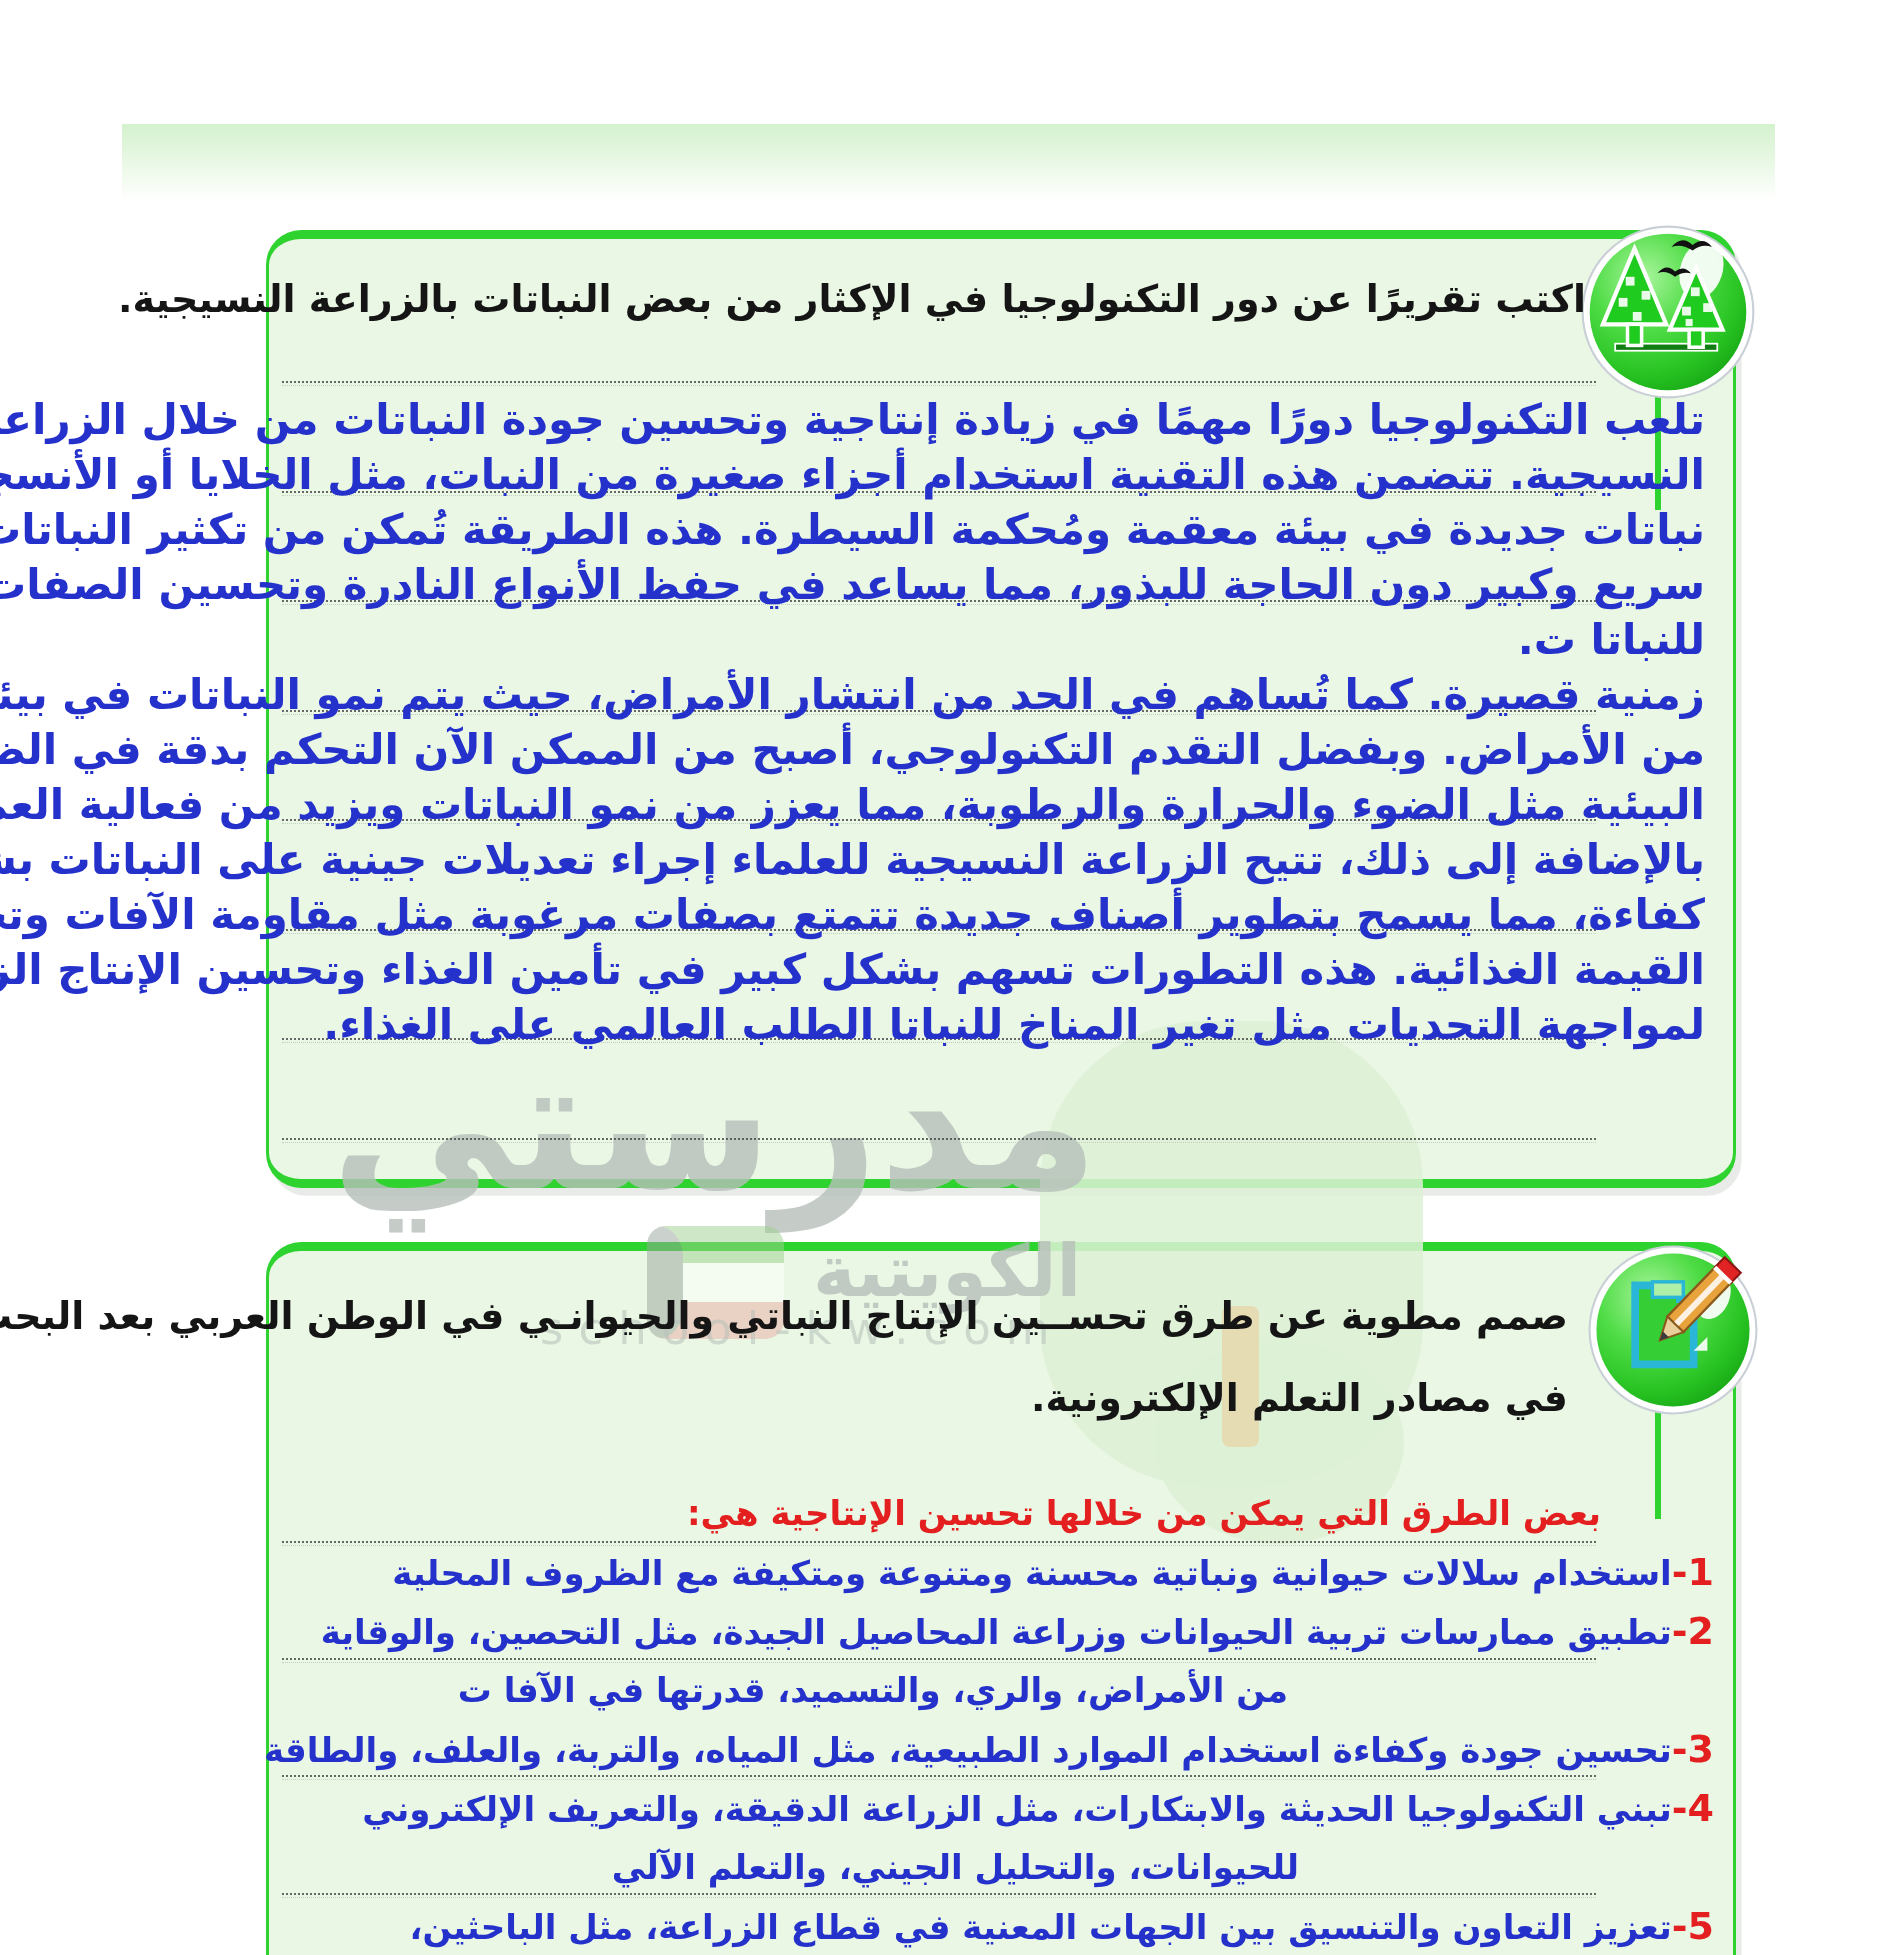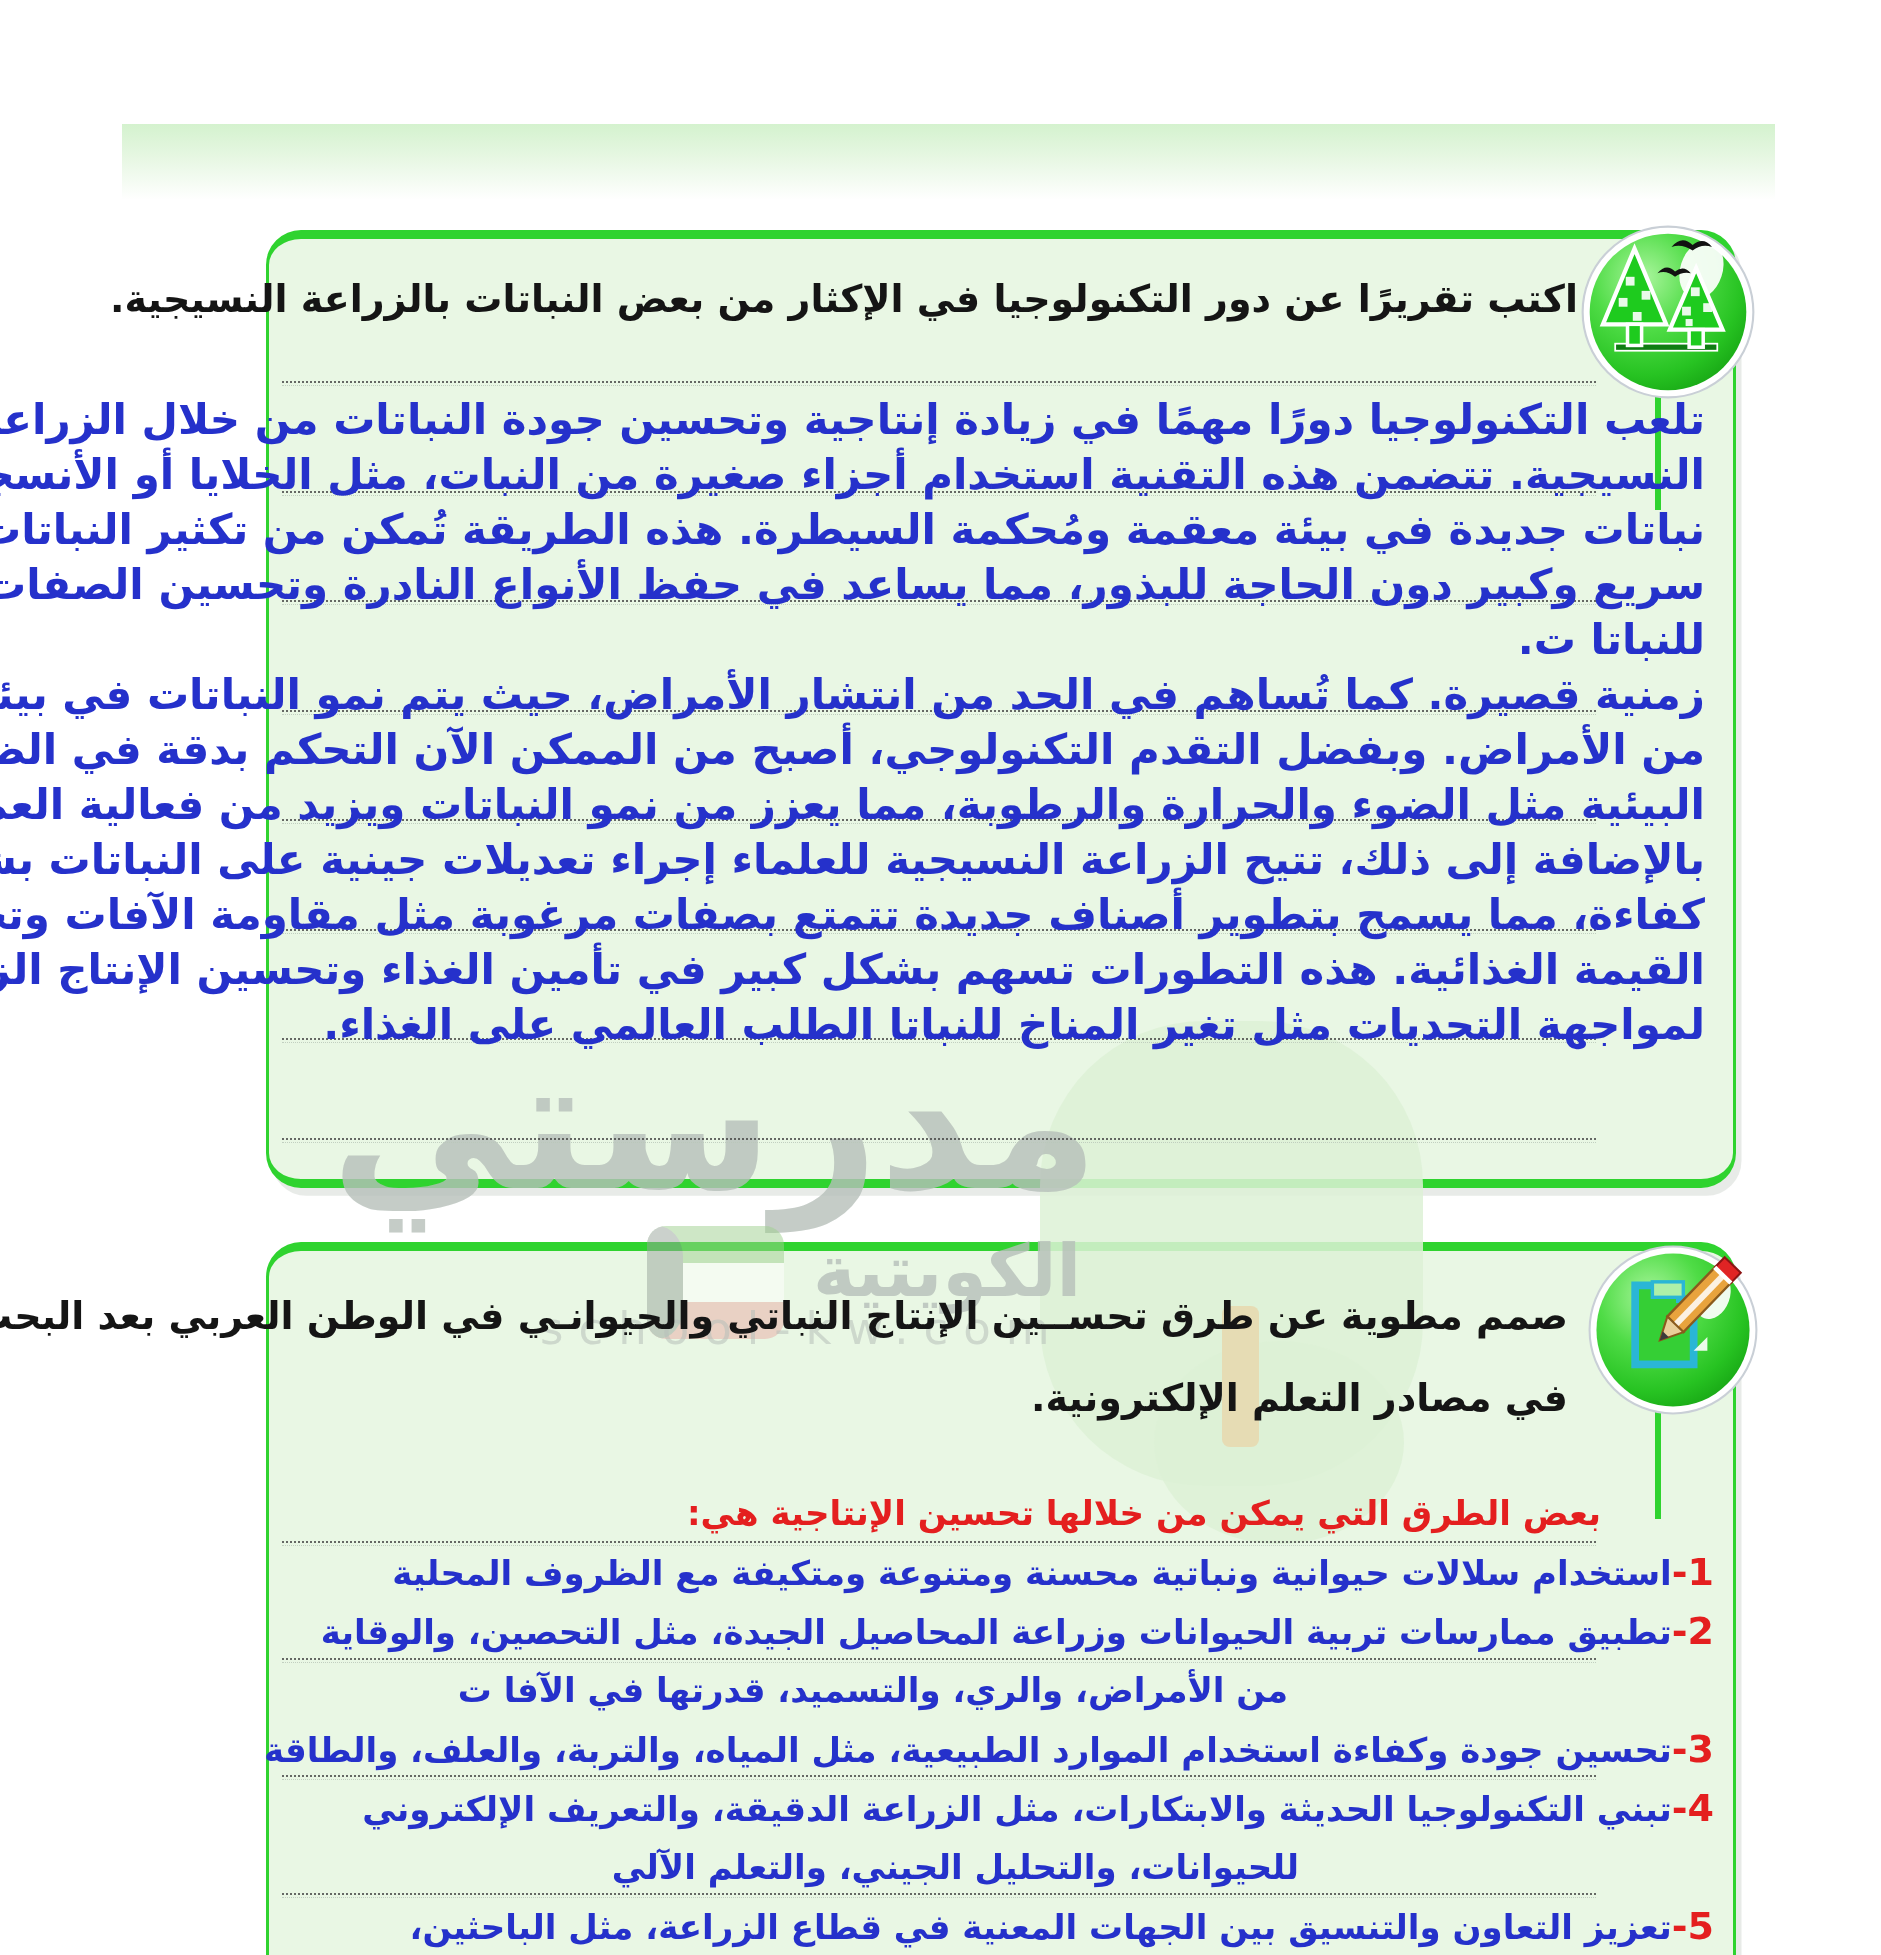--- a/index.html
+++ b/index.html
@@ -132,21 +132,21 @@
         <rect x="50" y="10" width="13" height="40" fill="#e8a33d" stroke="#8a5a1d" stroke-width="1.4"></rect>
         <rect x="55" y="10" width="3.5" height="40" fill="#ffffff" opacity=".85"></rect>
         <polygon points="50,50 63,50 56.5,63" fill="#e9cf9a" stroke="#8a5a1d" stroke-width="1.2"></polygon>
         <polygon points="54,58 59,58 56.5,63" fill="#3c3c3c"></polygon>
         <rect x="50" y="2" width="13" height="8" fill="#e02424" stroke="#8c1414" stroke-width="1.2"></rect>
         <rect x="50" y="9" width="13" height="2.6" fill="#ffffff"></rect>
       </g>
     </svg>
   </div>
 
-  <div class="prompt" style="left:280px;top:274px;width:1298px;">اكتب تقريرًا عن دور التكنولوجيا في الإكثار من بعض النباتات بالزراعة النسيجية.</div>
+  <div class="prompt" style="left:288px;top:274px;width:1298px;">اكتب تقريرًا عن دور التكنولوجيا في الإكثار من بعض النباتات بالزراعة النسيجية.</div>
 
   <div class="rule" style="top:381px;"></div>
   <div class="rule" style="top:491px;"></div>
   <div class="rule" style="top:600px;"></div>
   <div class="rule" style="top:710px;"></div>
   <div class="rule" style="top:819px;"></div>
   <div class="rule" style="top:929px;"></div>
   <div class="rule" style="top:1038px;"></div>
   <div class="rule" style="top:1138px;"></div>
 

